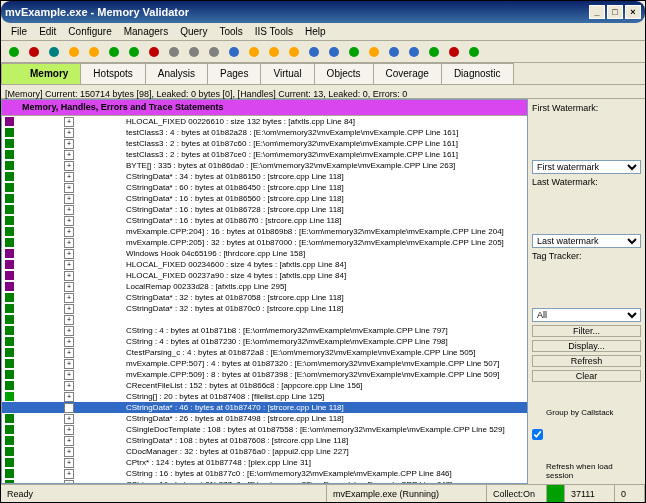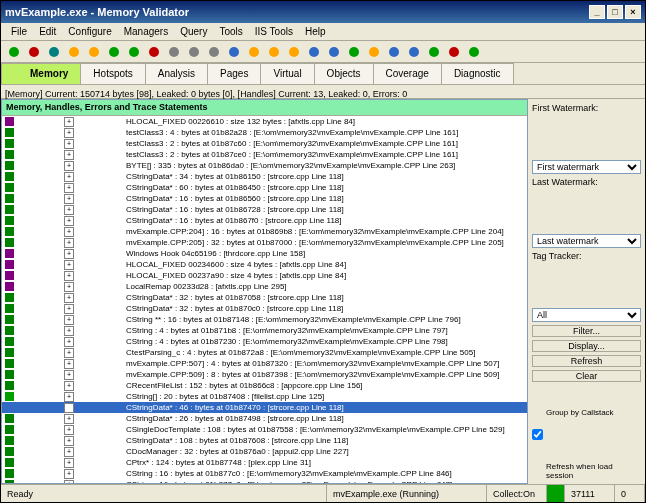--- a/index.html
+++ b/index.html
@@ -1,30 +1,30 @@
 <!DOCTYPE html>
 <html><head>
 <meta charset="utf-8">
 <style>
 * { margin: 0; padding: 0; box-sizing: border-box; font-family: Tahoma, Arial, sans-serif; }
 body { width: 646px; height: 503px; background: #ece9d8; overflow: hidden; display: flex; flex-direction: column; border: 1px solid #000; }
-.titlebar { height: 22px; background: linear-gradient(#0a246a, #3a6ea5); color: #fff; display: flex; align-items: center; padding: 0 4px; font-size: 11px; font-weight: bold; }
+.titlebar { height: 22px; background: linear-gradient(#0a246a, #3a6ea5); color: #fff; display: flex; align-items: center; padding: 0 4px; font-size: 11px; font-weight: bold; border-radius: 9px; }
 .titlebar .title { flex: 1; }
 .titlebar .winbtn { width: 16px; height: 14px; background: #ece9d8; border: 1px solid #fff; margin-left: 2px; display: flex; align-items: center; justify-content: center; font-size: 9px; color: #000; cursor: pointer; }
 .menubar { height: 18px; background: #ece9d8; display: flex; align-items: center; padding: 0 4px; font-size: 10px; border-bottom: 1px solid #aca899; }
 .menubar span { padding: 2px 6px; cursor: pointer; }
 .toolbar { height: 22px; background: #ece9d8; display: flex; align-items: center; padding: 2px 4px; gap: 2px; border-bottom: 1px solid #aca899; }
 .tbicon { width: 18px; height: 18px; display: flex; align-items: center; justify-content: center; cursor: pointer; border-radius: 2px; }
 .tbicon svg { width: 14px; height: 14px; }
 .tabs { height: 22px; background: #ece9d8; display: flex; font-size: 10px; border-bottom: 1px solid #aca899; }
 .tab { padding: 4px 12px; border: 1px solid #aca899; border-bottom: none; background: #f5f3eb; cursor: pointer; margin-right: -1px; }
 .tab.active { background: #bef264; font-weight: bold; padding-left: 28px; }
 .mainarea { flex: 1; display: flex; overflow: hidden; }
 .listpanel { flex: 1; background: #fff; border: 1px solid #7f9db9; overflow: hidden; display: flex; flex-direction: column; }
-.listheader { height: 16px; background: #86efac; border-bottom: 1px solid #aca899; font-size: 9px; font-weight: bold; padding: 2px 4px; }
+.listheader { height: 16px; background: #d946ef; border-bottom: 1px solid #aca899; font-size: 9px; font-weight: bold; padding: 2px 20px; }
 .listbody { flex: 1; overflow-y: auto; overflow-x: hidden; }
 .row { height: 11px; display: flex; align-items: center; font-size: 8px; padding: 0 2px; white-space: nowrap; cursor: pointer; gap: 48px; }
 .row.selected { background: #316ac5; color: #fff; }
 .row .icon1 { width: 10px; height: 10px; display: inline-flex; align-items: center; justify-content: center; }
 .row .icon2 { width: 10px; height: 10px; margin: 0 2px; border: 1px solid #7f7f7f; background: #fff; font-size: 7px; display: inline-flex; align-items: center; justify-content: center; }
 .row .txt { margin-left: 2px; }
 .sidebar { width: 117px; background: #ece9d8; padding: 4px; font-size: 9px; display: flex; flex-direction: column; gap: 3px; }
 .sidebar label { font-size: 9px; }
 .sidebar select, .sidebar input { width: 100%; font-size: 9px; height: 16px; border: 1px solid #7f9db9; background: #fff; margin-top: 44px; }
 .sidebar button { width: 100%; font-size: 9px; height: 18px; background: #ece9d8; border: 1px solid #aca899; cursor: pointer; }
@@ -361,21 +361,20 @@
           <span class="icon2">+</span>
           <span class="txt">CStringData* : 32 : bytes at 01b870c0 : [strcore.cpp Line 118]</span>
         </div>
         <div class="row">
           <span class="icon1">
             <svg width="9" height="9">
               <rect width="9" height="9" fill="#008000"></rect>
             </svg>
           </span>
           <span class="icon2">+</span>
-          <span class="txt">CString ** : 16 : bytes at 01b87148 : [E:\om\memory32\mvExample\mvExample.CPP Line 796]</span>
         </div>
         <div class="row">
           <span class="icon1">
             <svg width="9" height="9">
               <rect width="9" height="9" fill="#008000"></rect>
             </svg>
           </span>
           <span class="icon2">+</span>
           <span class="txt">CString : 4 : bytes at 01b871b8 : [E:\om\memory32\mvExample\mvExample.CPP Line 797]</span>
         </div>

